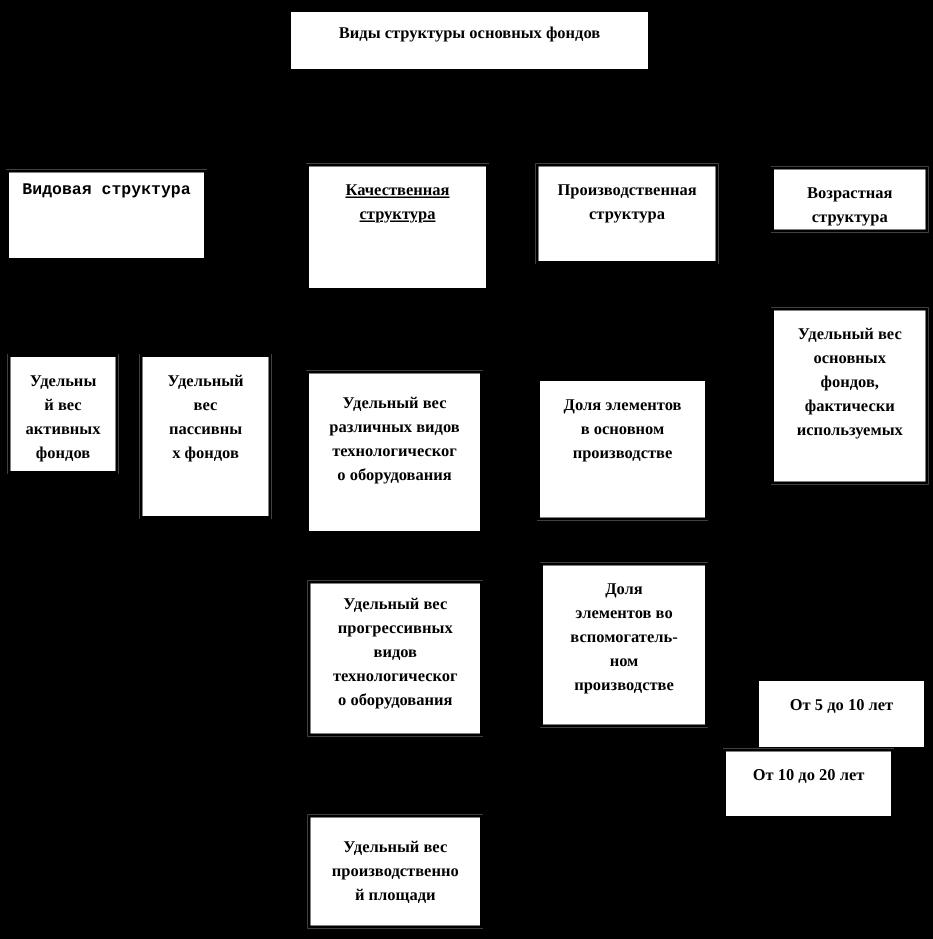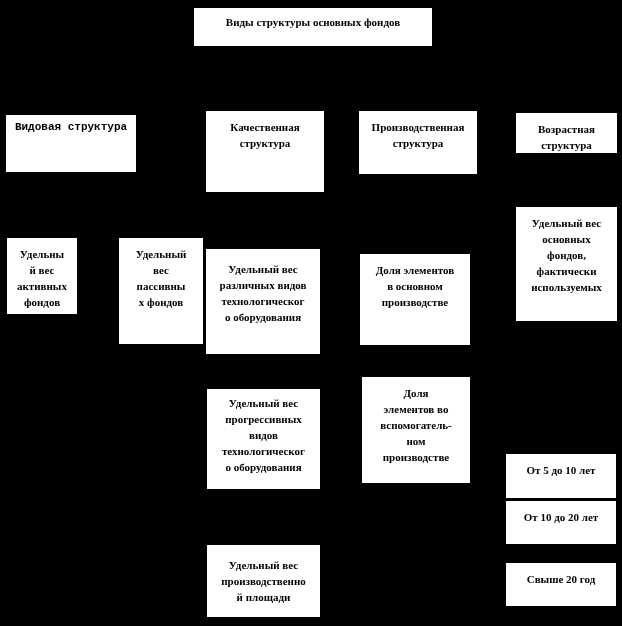--- a/index.html
+++ b/index.html
@@ -68,32 +68,32 @@
   <div class="line" style="left:492px;top:342px;width:68px;height:2px;"></div>
   <div class="line" style="left:492px;top:342px;width:2px;height:249px;"></div>
   <div class="line" style="left:492px;top:405px;width:11px;height:2px;"></div>
   <div class="line" style="left:492px;top:465px;width:11px;height:2px;"></div>
   <div class="line" style="left:492px;top:528px;width:11px;height:2px;"></div>
   <div class="line" style="left:492px;top:588px;width:11px;height:2px;"></div>
 
   <div class="box" style="left:191px;top:5px;width:242px;height:42px;padding-top:6px;">Виды структуры основных фондов</div>
 
   <div class="box" style="left:3px;top:112px;width:134px;height:61px;padding-top:4px;font-family:Liberation Mono, monospace;">Видовая структура</div>
-  <div class="box" style="left:203px;top:108px;width:122px;height:85px;padding-top:8px;">Качественная
+  <div class="box" style="left:203px;top:108px;width:122px;height:85px;padding-top:8px;text-decoration:underline;">Качественная
 структура</div>
   <div class="box" style="left:356px;top:108px;width:122px;height:67px;padding-top:8px;">Производственная
 структура</div>
   <div class="box" style="left:513px;top:110px;width:105px;height:44px;padding-top:8px;">Возрастная
 структура</div>
 
   <div class="box" style="left:4px;top:235px;width:74px;height:80px;padding-top:8px;">Удельны
 й вес
 активных
 фондов</div>
-  <div class="box" style="left:92px;top:235px;width:88px;height:110px;padding-top:8px;margin-left:24px;">Удельный
+  <div class="box" style="left:92px;top:235px;width:88px;height:110px;padding-top:8px;">Удельный
 вес
 пассивны
 х фондов</div>
 
   <div class="box" style="left:203px;top:246px;width:118px;height:109px;padding-top:12px;">Удельный вес
 различных видов
 технологическог
 о оборудования</div>
   <div class="box" style="left:204px;top:386px;width:117px;height:104px;padding-top:6px;">Удельный вес
 прогрессивных
@@ -112,16 +112,15 @@
 вспомогатель-
 ном
 производстве</div>
 
   <div class="box" style="left:513px;top:204px;width:105px;height:118px;padding-top:8px;">Удельный вес
 основных
 фондов,
 фактически
 используемых</div>
   <div class="box" style="left:503px;top:435px;width:114px;height:48px;padding-top:8px;margin-top:16px;">От 5 до 10 лет</div>
-  <div class="box" style="left:503px;top:498px;width:114px;height:47px;padding-top:8px;">От 10 до 20 лет</div>
-  <div class="box" style="left:503px;top:560px;width:114px;height:47px;padding-top:8px;">Свыше 20 год</div>
+  <div class="box" style="left:481px;top:498px;width:114px;height:47px;padding-top:8px;">От 10 до 20 лет</div>
 
 </div>
 
 </body></html>

